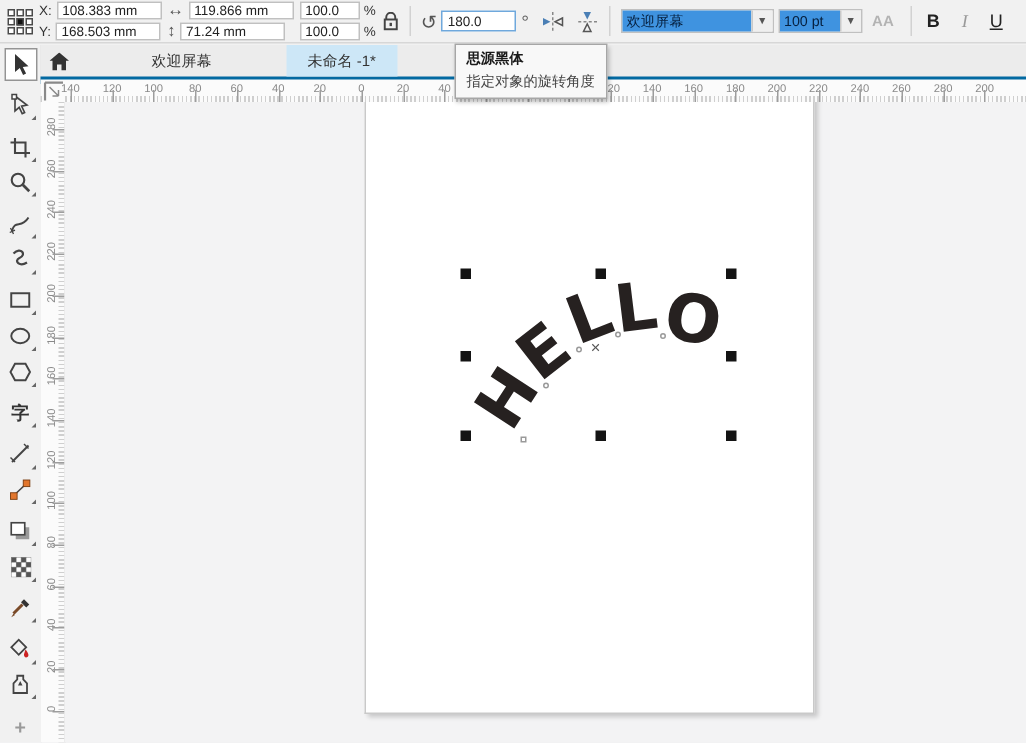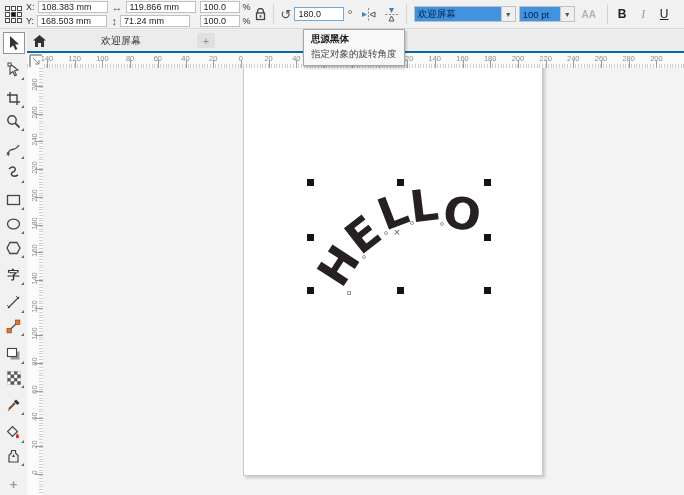--- a/index.html
+++ b/index.html
@@ -334,20 +334,23 @@
   </div>
 
 <div id="tabbar">
   <div id="home-btn">
     <svg width="13" height="12" viewBox="0 0 13 12">
         <path d="M6.5 0 L13 5.5 H11 V12 H8 V8 H5 V12 H2 V5.5 H0 Z" fill="#333"></path>
       </svg>
   </div>
   <div class="tab">
     <span>欢迎屏幕</span>
+  </div>
+  <div class="tab active">
+    <span>未命名 -1*</span>
   </div>
   <div id="new-tab">+</div>
 </div>
 
 <div id="hruler">
   <div id="ruler-corner">
     <svg width="14" height="14" viewBox="0 0 14 14">
         <path d="M1 1 H13 M1 1 V13" stroke="#8a8a8a" stroke-width="1.5" fill="none"></path>
         <path d="M4 4 L10 10 M10 10 L10 6 M10 10 L6 10" stroke="#8a8a8a" stroke-width="1" fill="none"></path>
       </svg>

